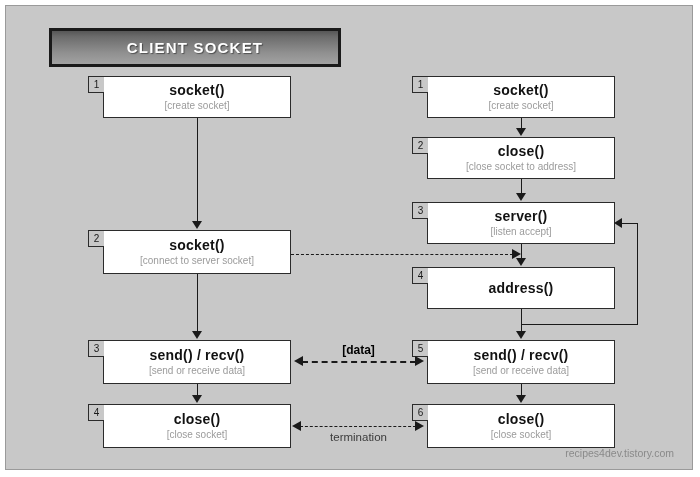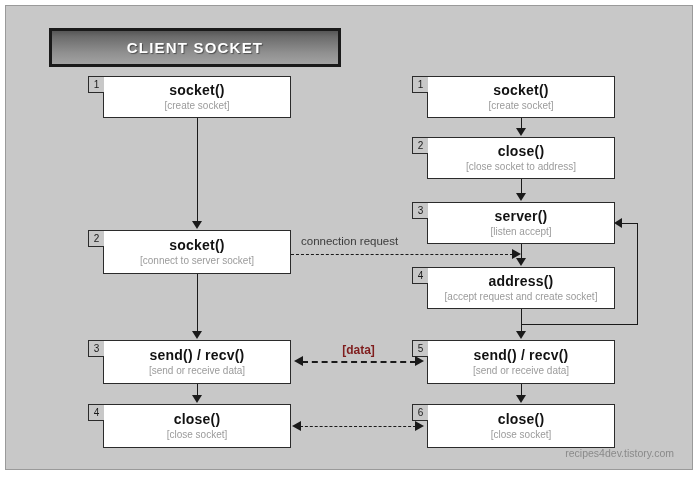--- a/index.html
+++ b/index.html
@@ -158,21 +158,21 @@
   .edge-label {
     position: absolute;
     font-size: 11.5px;
     color: #3c3c3c;
     text-align: center;
     line-height: 1.25;
     white-space: nowrap;
   }
   .edge-label.bold {
     font-weight: bold;
-    color: #7f1d1d;
+    color: #000000;
     font-size: 12px;
   }
 
   
   #watermark {
     position: absolute;
     right: 18px;
     bottom: 10px;
     font-size: 10.5px;
     color: #8a8a8a;
@@ -225,21 +225,20 @@
 
   <div class="step-box" id="box-s3">
     <span class="step-num">3</span>
     <span class="step-title">server()</span>
     <span class="step-sub">[listen accept]</span>
   </div>
 
   <div class="step-box" id="box-s4">
     <span class="step-num">4</span>
     <span class="step-title">address()</span>
-    <span class="step-sub">[accept request and create socket]</span>
   </div>
 
   <div class="step-box" id="box-s5">
     <span class="step-num">5</span>
     <span class="step-title">send() / recv()</span>
     <span class="step-sub">[send or receive data]</span>
   </div>
 
   <div class="step-box" id="box-s6">
     <span class="step-num">6</span>
@@ -271,26 +270,26 @@
   <div class="vline" style="left:515px; top:378px; height:12px;"></div>
   <div class="arrow-down" style="left:510px; top:389px;"></div>
 
   <div class="hline" style="left:515px; top:318px; width:117px;"></div>
   <div class="vline" style="left:631px; top:217px; height:102px;"></div>
   <div class="hline" style="left:616px; top:217px; width:16px;"></div>
   <div class="arrow-left" style="left:608px; top:212px;"></div>
 
   <div class="dline" style="left:285px; top:248px; width:222px;"></div>
   <div class="darrow-right" style="left:506px; top:243px;"></div>
-  <div class="edge-label" style="left:295px; top:228px; width:200px; text-align:left;">connection request</div>
 
   <div class="dline-bold" style="left:296px; top:355px; width:114px;"></div>
   <div class="darrow-left" style="left:288px; top:350px;"></div>
   <div class="darrow-right" style="left:409px; top:350px;"></div>
   <div class="edge-label bold" style="left:285px; top:337px; width:135px;">[data]</div>
 
   <div class="dline" style="left:294px; top:420px; width:116px;"></div>
   <div class="darrow-left" style="left:286px; top:415px;"></div>
   <div class="darrow-right" style="left:409px; top:415px;"></div>
+  <div class="edge-label" style="left:285px; top:424px; width:135px;">termination</div>
 
   <div id="watermark">recipes4dev.tistory.com</div>
 
 </div>
 
 </body></html>

